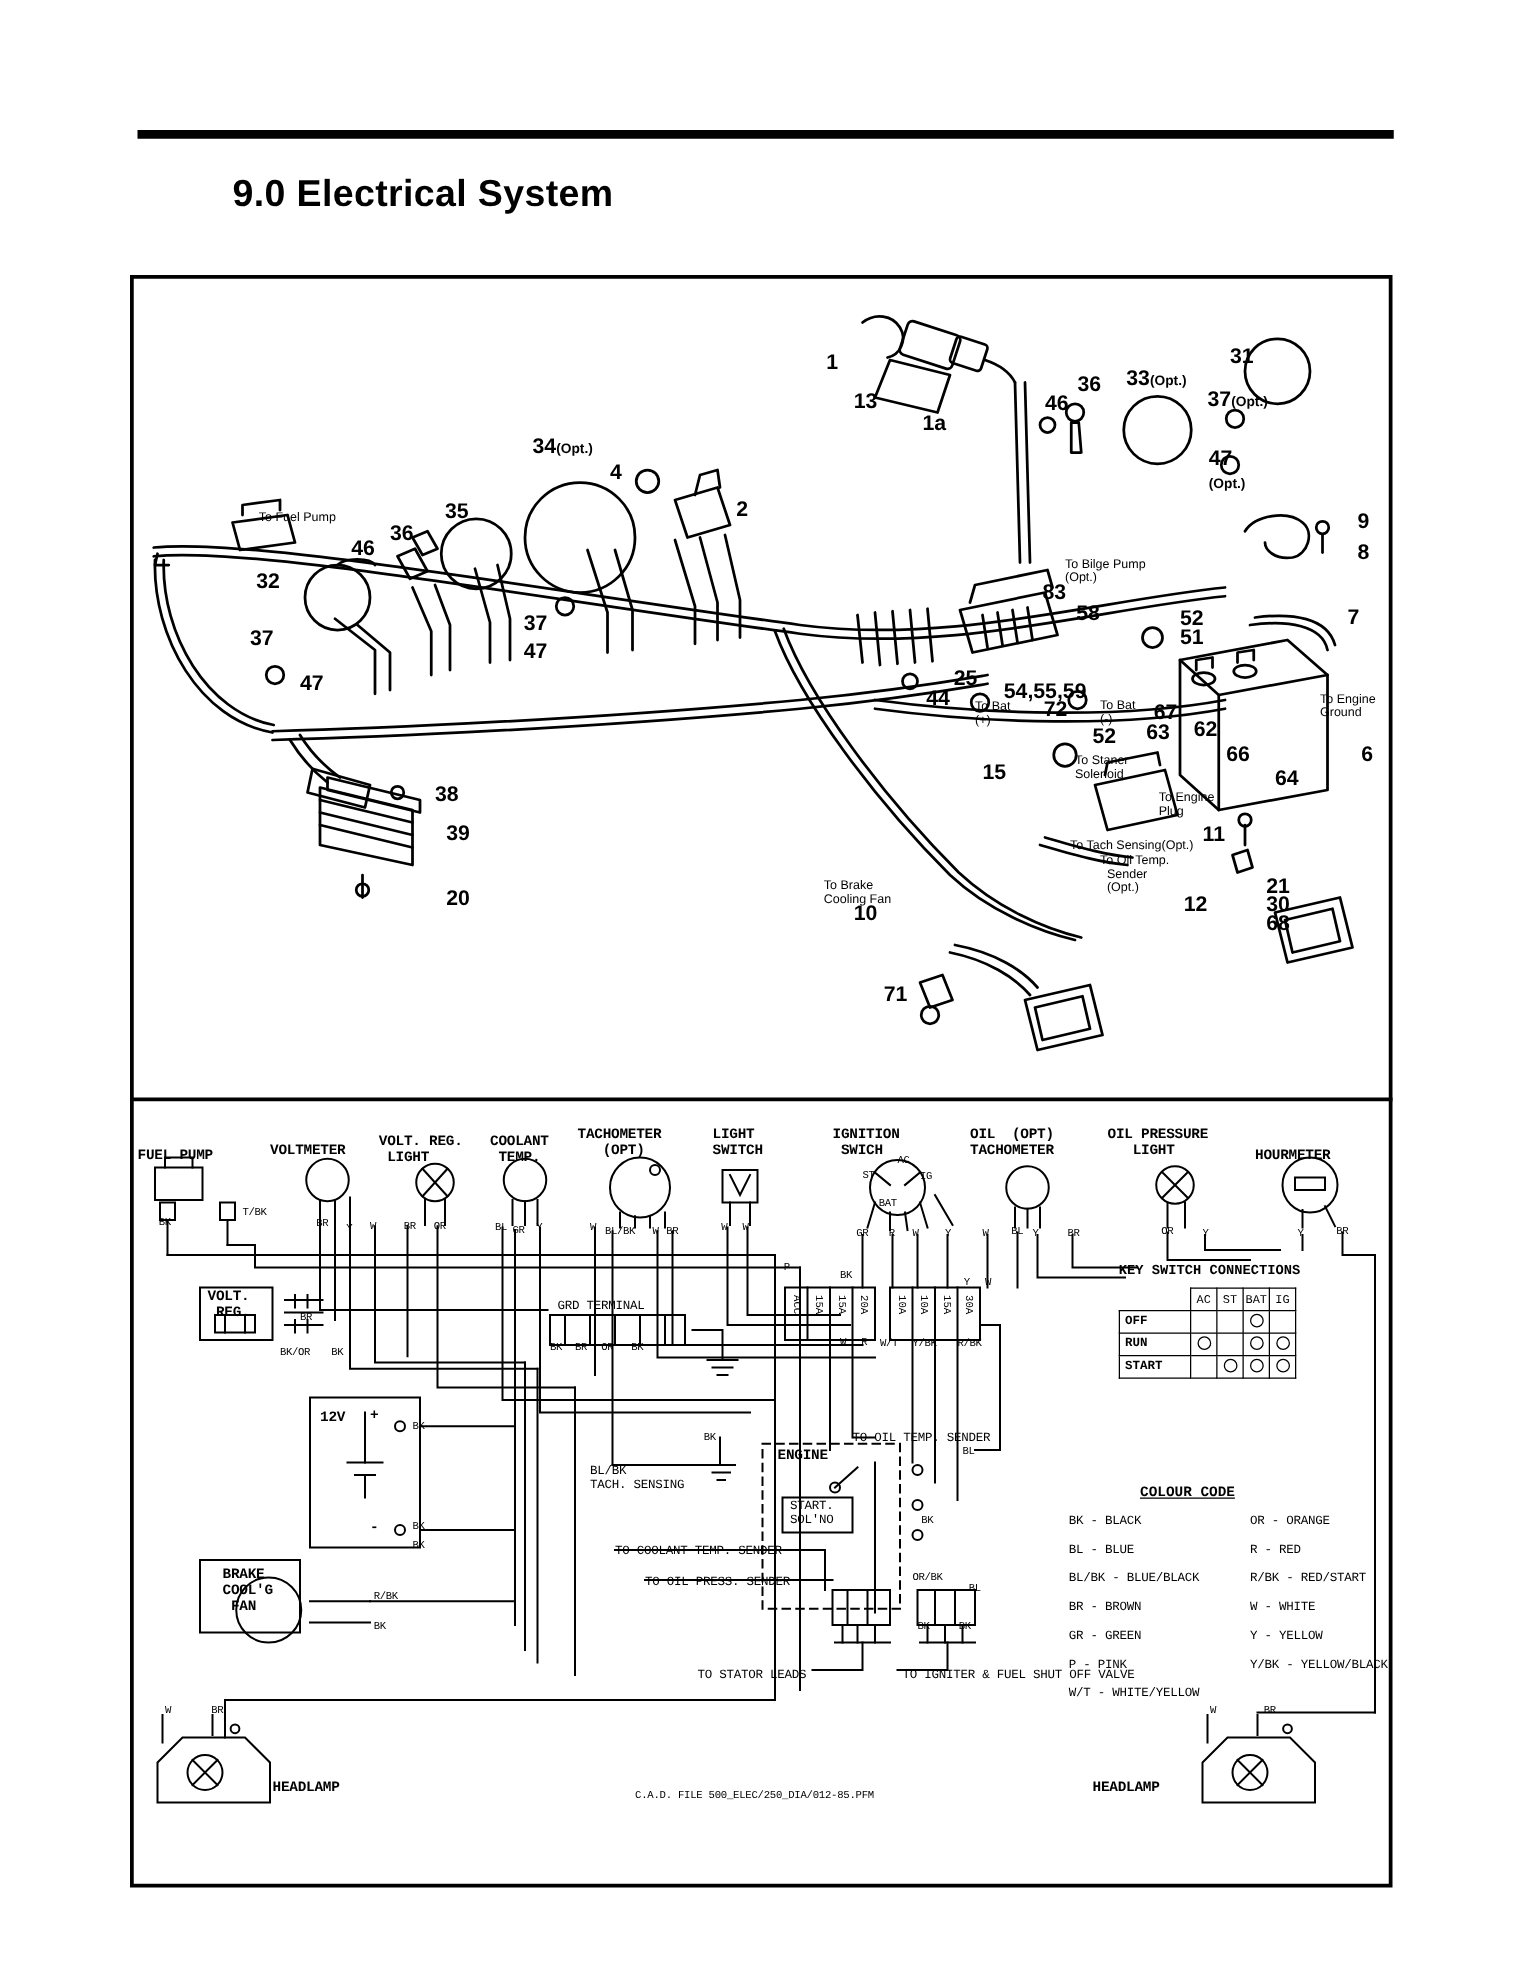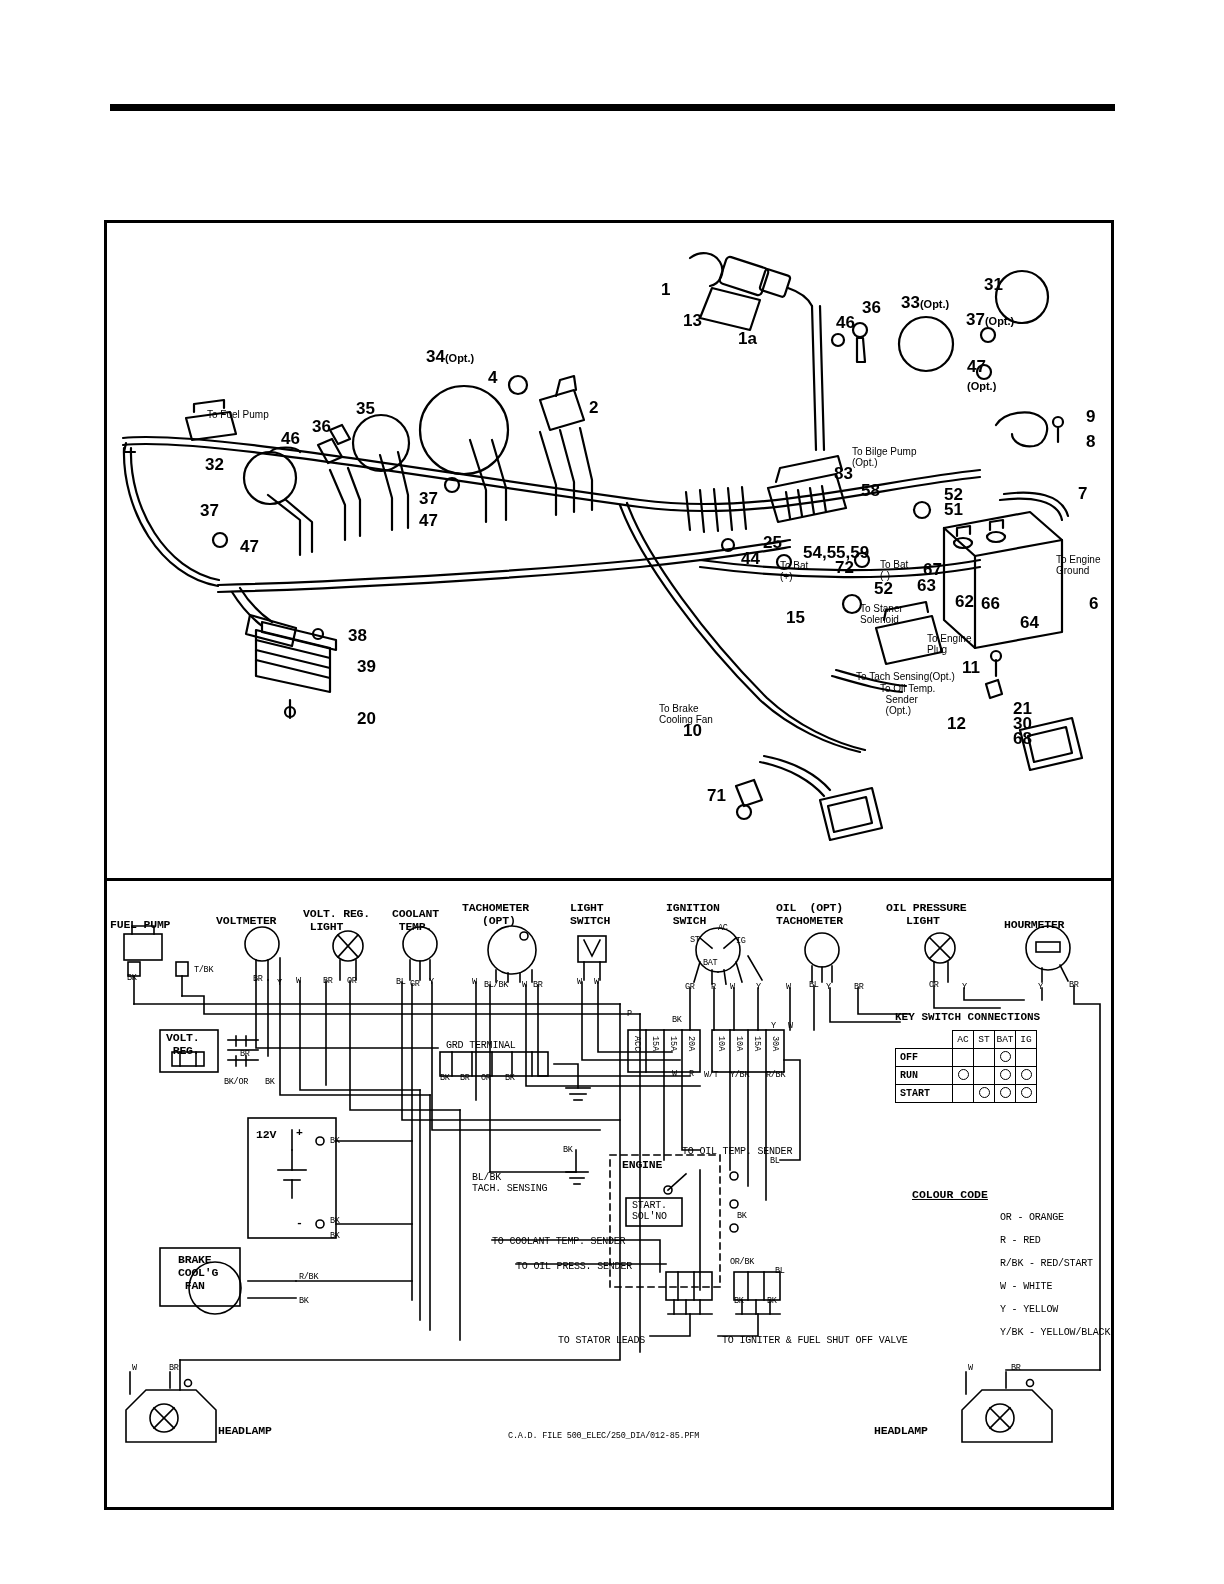--- a/index.html
+++ b/index.html
@@ -166,20 +166,21 @@
     font-size: 8.5px;
     letter-spacing: -0.2px;
   }
 </style>
 </head>
 <body>
 
 <div class="page">
 
   <div class="header-rule"></div>
+  <div class="lbl page-title">9.0 Electrical System</div>
 
   <div class="frame"></div>
   <div class="frame-div"></div>
 
   <svg class="svg-layer" viewBox="0 0 1224 1584" xmlns="http://www.w3.org/2000/svg">
     <g fill="none" stroke="#000" stroke-width="2.2" stroke-linecap="round" stroke-linejoin="round">
 
       <path d="M123,438 C200,430 420,470 640,500 C760,516 880,480 980,470"></path>
       <path d="M123,445 C200,437 420,477 640,507 C760,523 880,487 980,477"></path>
       <path d="M126,443 L124,452 L135,452"></path>
@@ -336,21 +337,21 @@
     <div class="lbl callout" style="left:861px;top:482px">58</div>
     <div class="lbl callout" style="left:944px;top:486px">52</div>
     <div class="lbl callout" style="left:944px;top:501px">51</div>
     <div class="lbl callout" style="left:1078px;top:485px">7</div>
     <div class="lbl callout" style="left:763px;top:534px">25</div>
     <div class="lbl callout" style="left:741px;top:550px">44</div>
     <div class="lbl callout" style="left:803px;top:544px">54,55,59</div>
     <div class="lbl callout" style="left:835px;top:559px">72</div>
     <div class="lbl callout" style="left:923px;top:561px">67</div>
     <div class="lbl callout" style="left:917px;top:577px">63</div>
-    <div class="lbl callout" style="left:955px;top:593px">62</div>
+    <div class="lbl callout" style="left:955px;top:575px">62</div>
     <div class="lbl callout" style="left:981px;top:595px">66</div>
     <div class="lbl callout" style="left:1020px;top:614px">64</div>
     <div class="lbl callout" style="left:1089px;top:595px">6</div>
     <div class="lbl callout" style="left:874px;top:580px">52</div>
     <div class="lbl callout" style="left:786px;top:609px">15</div>
     <div class="lbl callout" style="left:348px;top:627px">38</div>
     <div class="lbl callout" style="left:357px;top:658px">39</div>
     <div class="lbl callout" style="left:357px;top:710px">20</div>
     <div class="lbl callout" style="left:962px;top:659px">11</div>
     <div class="lbl callout" style="left:1013px;top:700px">21</div>
@@ -732,20 +733,29 @@
         <td></td>
         <td><span class="ring"></span></td>
         <td><span class="ring"></span></td>
         <td><span class="ring"></span></td>
       </tr>
     </tbody>
       </table>
   </div>
 
   <div class="colour-title">COLOUR CODE</div>
+  <div class="colour-left">
+    <div class="lbl schem" style="position:relative;top:0">BK - BLACK</div>
+    <div class="lbl schem" style="position:relative;top:12px">BL - BLUE</div>
+    <div class="lbl schem" style="position:relative;top:24px">BL/BK - BLUE/BLACK</div>
+    <div class="lbl schem" style="position:relative;top:36px">BR - BROWN</div>
+    <div class="lbl schem" style="position:relative;top:48px">GR - GREEN</div>
+    <div class="lbl schem" style="position:relative;top:60px">P - PINK</div>
+    <div class="lbl schem" style="position:relative;top:72px">W/T - WHITE/YELLOW</div>
+  </div>
   <div class="colour-right">
     <div class="lbl schem" style="position:relative;top:0">OR - ORANGE</div>
     <div class="lbl schem" style="position:relative;top:12px">R - RED</div>
     <div class="lbl schem" style="position:relative;top:24px">R/BK - RED/START</div>
     <div class="lbl schem" style="position:relative;top:36px">W - WHITE</div>
     <div class="lbl schem" style="position:relative;top:48px">Y - YELLOW</div>
     <div class="lbl schem" style="position:relative;top:60px">Y/BK - YELLOW/BLACK</div>
   </div>
 
   <div class="footer-code">C.A.D. FILE 500_ELEC/250_DIA/012-85.PFM</div>

